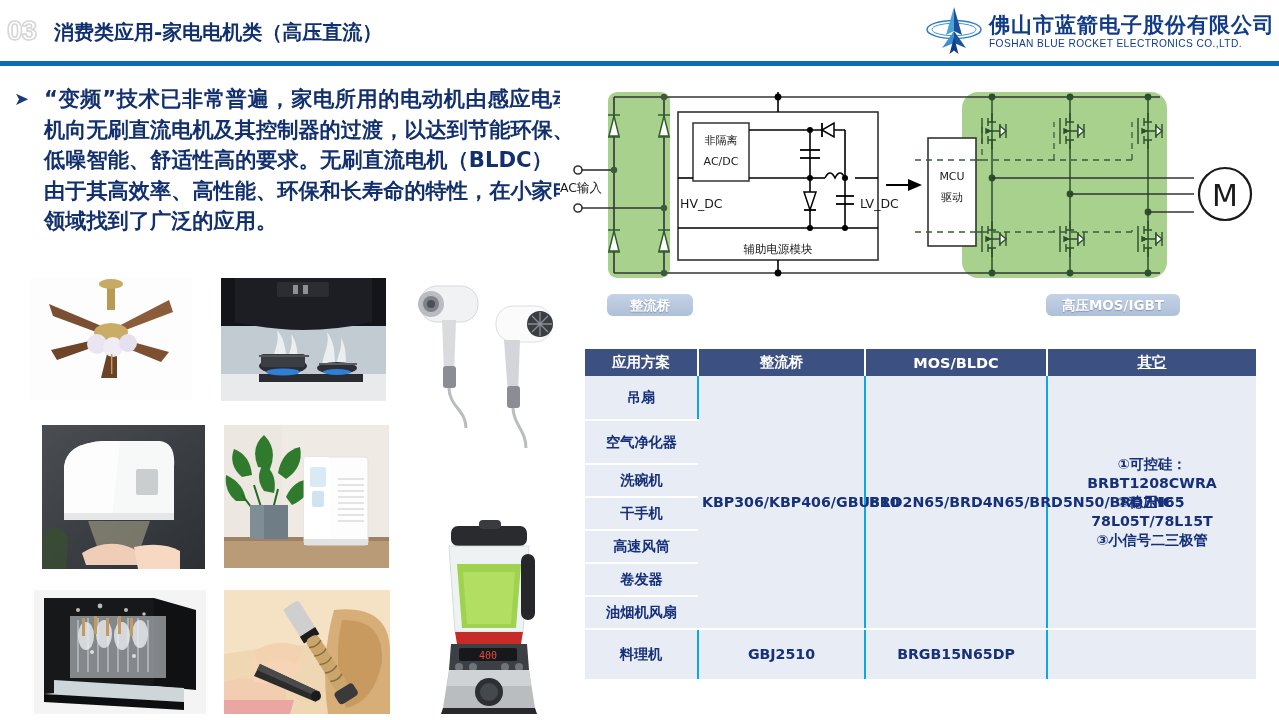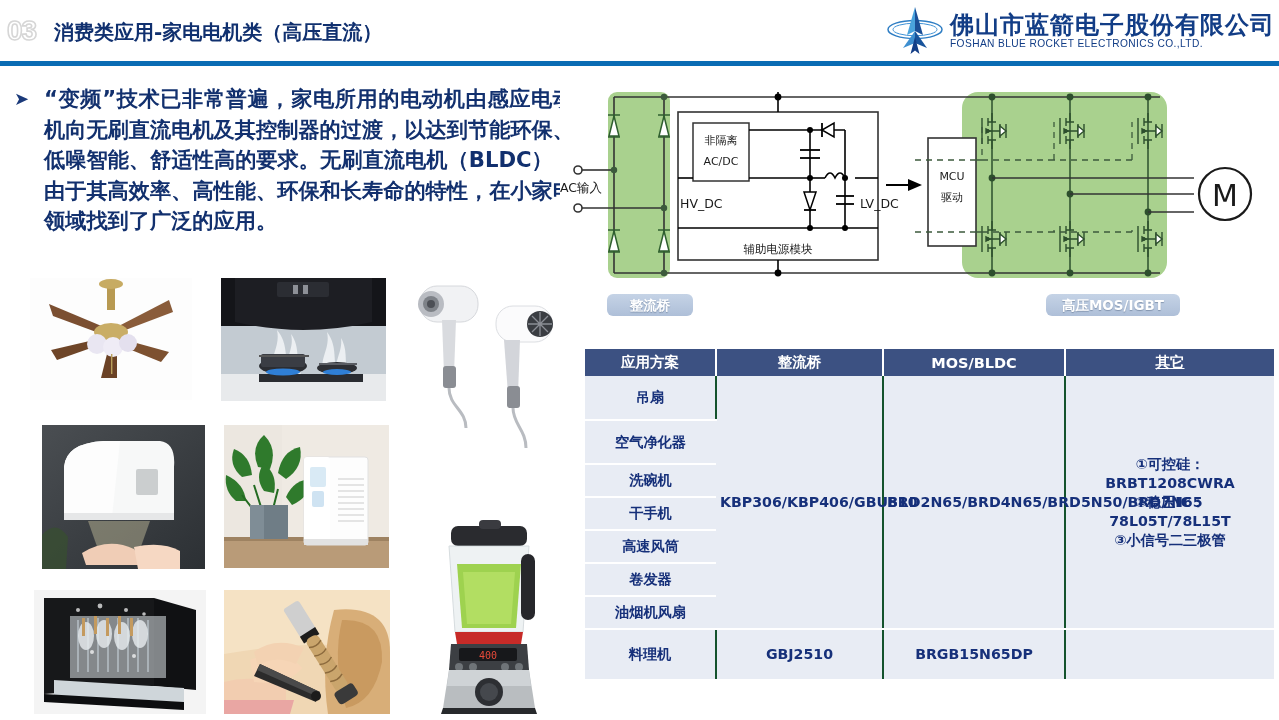--- a/index.html
+++ b/index.html
@@ -56,21 +56,21 @@
   #logo-wrap {
     position: absolute;
     right: 4px; top: 5px;
     display: flex;
     align-items: center;
     height: 52px;
   }
   #logo-mark { width: 58px; height: 50px; flex: none; }
   #logo-text { margin-left: 6px; }
   #logo-cn {
-    font-size: 24px;
+    font-size: 21px;
     font-weight: bold;
     color: #123d86;
     letter-spacing: 1px;
     line-height: 24px;
     white-space: nowrap;
     font-family: "DejaVu Sans", "Liberation Sans", sans-serif;
   }
   #logo-en {
     font-size: 10.2px;
     font-weight: normal;
@@ -162,26 +162,26 @@
   #tbl th:last-child { border-right: none; }
   #tbl td {
     background: #e8ecf4;
     color: #16307a;
     font-size: 14.2px;
     font-weight: bold;
     text-align: center;
     vertical-align: middle;
     padding: 2px 3px;
     border-bottom: 2px solid #ffffff;
-    border-right: 2px solid #14532d;
+    border-right: 2px solid #0ea5e9;
     line-height: 19px;
   }
   #tbl td:last-child { border-right: none; }
   #tbl tr:last-child td { border-bottom: none; }
-  .cell-app { width: 131px; }
+  .cell-app { width: 113px; }
   .cell-br  { width: 167px; }
   .cell-mos { width: 182px; }
   .cell-oth { width: 209px; text-decoration: underline; }
   .tall-merge { font-size: 14.2px; }
 </style>
 </head>
 <body>
 
 <div id="slide">
 

